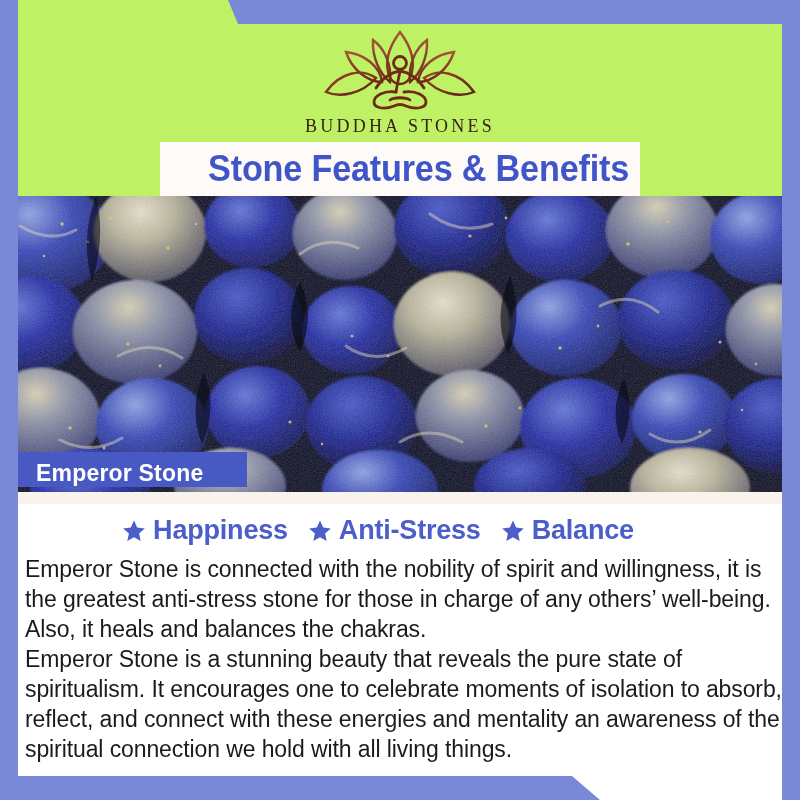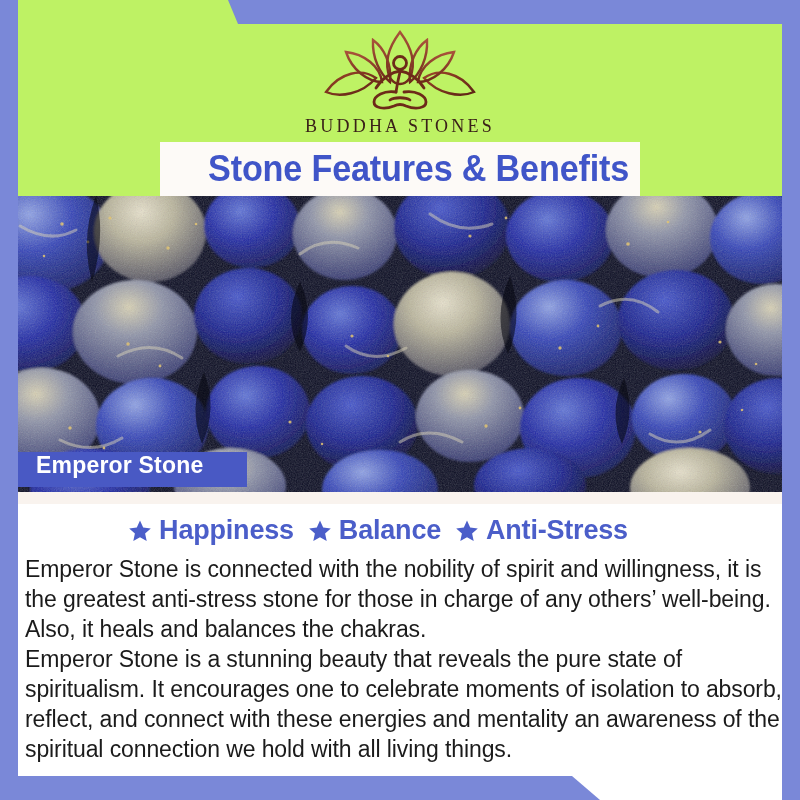--- a/index.html
+++ b/index.html
@@ -131,21 +131,21 @@
   }
 
   .stone-label {
     position: absolute;
     left: 18px;
     top: 452px;
     min-width: 229px;
     height: 35px;
     background: #4959c4;
     display: flex;
-    align-items: flex-start;
+    align-items: flex-end;
     padding: 0 16px 0 18px;
     box-sizing: border-box;
     z-index: 5;
   }
   .stone-label-text {
     font-family: "Liberation Sans Narrow", "Liberation Sans", sans-serif;
     font-size: 23px;
     font-weight: bold;
     color: #ffffff;
     letter-spacing: 0.2px;
@@ -172,21 +172,21 @@
   }
 
   .benefits {
     position: absolute;
     top: 23px;
     left: 0;
     width: 756px;
     display: flex;
     justify-content: center;
     align-items: center;
-    gap: 14px;
+    gap: 20px;
   }
   .benefit {
     display: flex;
     align-items: center;
     gap: 7px;
   }
   .benefit-star {
     display: inline-block;
     width: 24px;
     height: 24px;
@@ -419,29 +419,29 @@
           </svg>
         </span>
         <span class="benefit-label">Happiness</span>
       </div>
       <div class="benefit">
         <span class="benefit-star">
           <svg width="24" height="24" viewBox="0 0 24 24">
             <polygon points="12,1.5 15.2,8.6 22.8,9.4 17.1,14.5 18.7,22 12,18.2 5.3,22 6.9,14.5 1.2,9.4 8.8,8.6" fill="#4b5ec9"></polygon>
           </svg>
         </span>
-        <span class="benefit-label">Balance</span>
+        <span class="benefit-label">Anti-Stress</span>
       </div>
       <div class="benefit">
         <span class="benefit-star">
           <svg width="24" height="24" viewBox="0 0 24 24">
             <polygon points="12,1.5 15.2,8.6 22.8,9.4 17.1,14.5 18.7,22 12,18.2 5.3,22 6.9,14.5 1.2,9.4 8.8,8.6" fill="#4b5ec9"></polygon>
           </svg>
         </span>
-        <span class="benefit-label">Anti-Stress</span>
+        <span class="benefit-label">Balance</span>
       </div>
     </div>
 
     <div class="paragraphs">
       <p class="paragraph">Emperor Stone is connected with the nobility of spirit and willingness, it is the greatest anti-stress stone for those in charge of any others’ well-being. Also, it heals and balances the chakras.</p>
       <p class="paragraph">Emperor Stone is a stunning beauty that reveals the pure state of spiritualism. It encourages one to celebrate moments of isolation to absorb, reflect, and connect with these energies and mentality an awareness of the spiritual connection we hold with all living things.</p>
     </div>
   </div>
 
   <div class="frame-top"></div>

